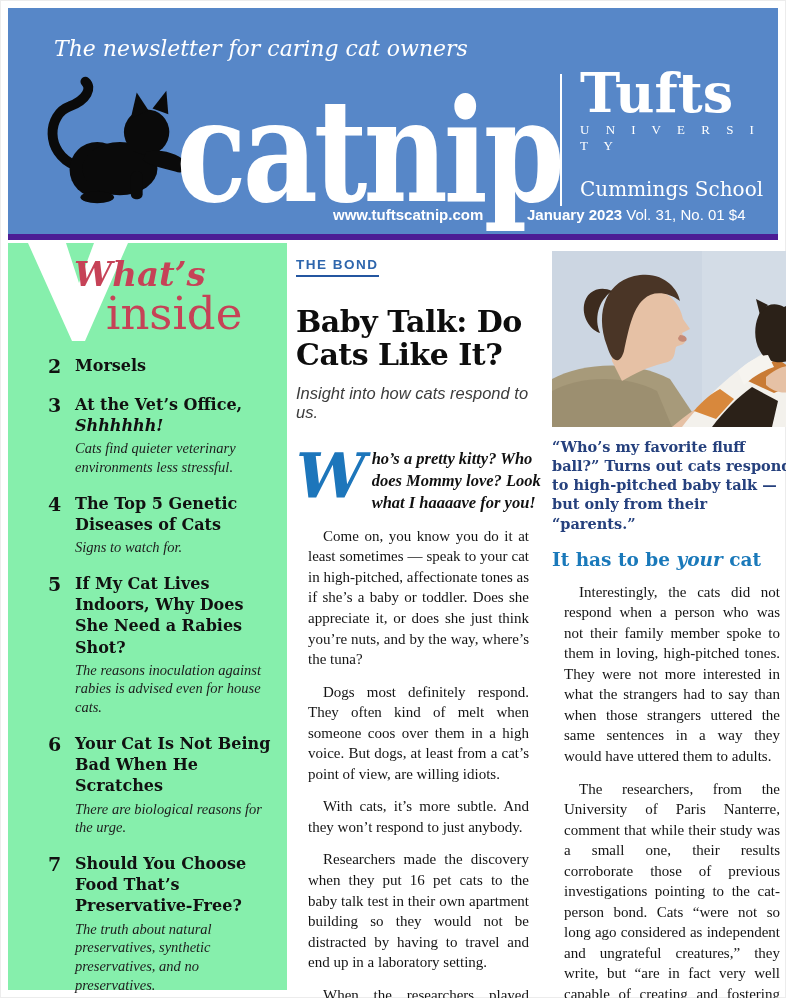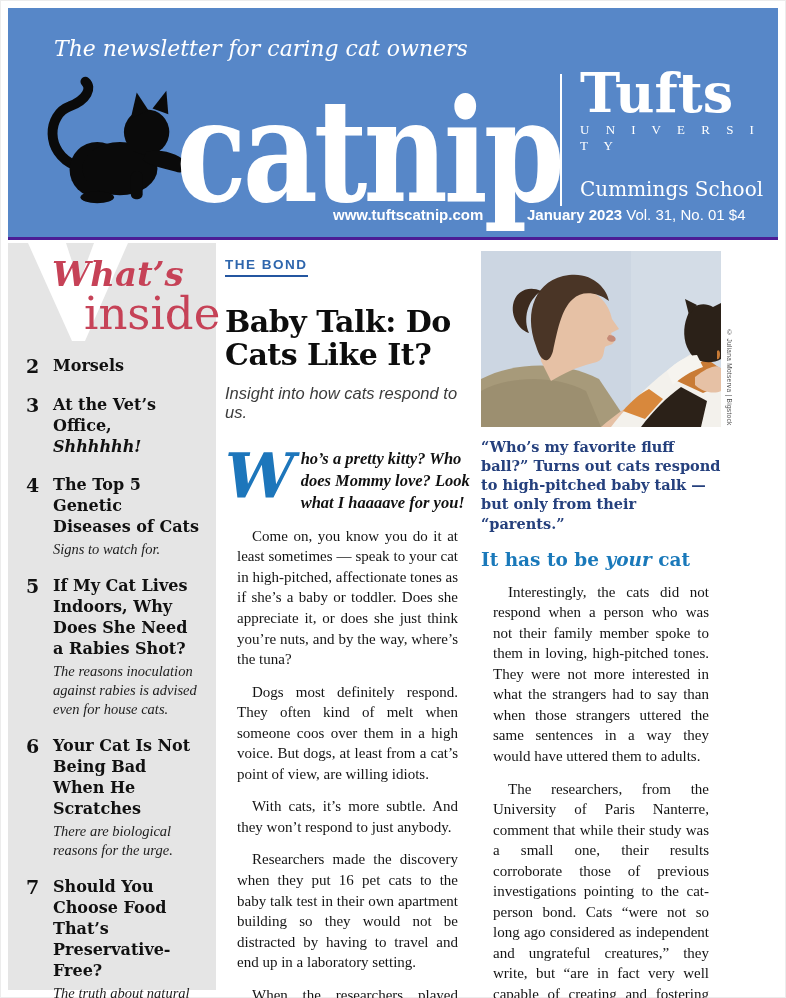--- a/index.html
+++ b/index.html
@@ -2,21 +2,21 @@
 <html><head>
 <meta charset="utf-8">
 <style>
   * { margin:0; padding:0; box-sizing:border-box; }
   html,body { width:786px; height:998px; background:#fff; font-family:"Liberation Serif", serif; }
   .page { position:relative; width:786px; height:998px; background:#fff; overflow:hidden;
           box-shadow: inset 0 0 0 1px #ececec; }
 
   
   .banner { position:absolute; left:8px; top:8px; right:8px; height:232px;
-            background:#5787c8; border-bottom:3px solid #4c1d95; overflow:hidden; }
+            background:#5787c8; border-bottom:6px solid #4c1d95; overflow:hidden; }
   .tagline { position:absolute; left:46px; top:28px; color:#fff;
              font-family:"DejaVu Serif", serif; font-style:italic; font-size:22px; }
   .cat-sil { position:absolute; left:28px; top:66px; }
   .masthead { position:absolute; left:168px; top:72px; color:#fff;
               font-family:"DejaVu Serif", serif; font-weight:bold; font-size:116px;
               line-height:1; letter-spacing:-4px; transform:scaleY(1.22); transform-origin:top left; }
   .tufts-divider { position:absolute; left:552px; top:66px; width:2px; height:132px; background:#fff; }
   .tufts-block { position:absolute; left:572px; top:58px; width:200px; color:#fff; }
   .tufts-word { font-family:"DejaVu Serif", serif; font-weight:bold; font-size:54px; line-height:1.0; }
   .tufts-univ { font-family:"Liberation Serif", serif; font-size:13px; letter-spacing:6.5px; margin-top:2px; }
@@ -24,21 +24,21 @@
   .banner-site { position:absolute; left:325px; top:198px; color:#fff;
                  font-family:"Liberation Sans", sans-serif; font-weight:bold; font-size:15px; }
   .banner-issue { position:absolute; left:519px; top:198px; color:#fff;
                   font-family:"Liberation Sans", sans-serif; font-size:15px; }
   .banner-issue .bd { font-weight:bold; }
 
   
   .content { position:absolute; left:8px; top:243px; right:8px; bottom:8px; display:flex; }
 
   
-  .sidebar { width:208px; background:#e5e5e5; position:relative; padding:14px 16px 0 18px; flex:none; }
+  .sidebar { width:279px; background:#86efac; position:relative; padding:14px 16px 0 40px; flex:none; }
   .ribbon { position:absolute; left:14px; top:0; }
   .inside-head { position:relative; color:#c64257; font-family:"DejaVu Serif", serif; }
   .inside-l1 { font-style:italic; font-weight:bold; font-size:34px; margin-left:26px; line-height:1.05; }
   .inside-l2 { font-size:45px; margin-left:58px; line-height:0.95; }
   .toc { margin-top:20px; list-style:none; }
   .toc-item { display:flex; gap:9px; margin-bottom:16px; }
   .toc-num { font-family:"DejaVu Serif", serif; font-weight:bold; font-size:19px; line-height:1.2;
              width:18px; flex:none; color:#111; }
   .toc-title { font-family:"DejaVu Serif", serif; font-weight:bold; font-size:16px; line-height:1.32; color:#111; }
   .toc-title .it2 { font-style:italic;margin-top:48px; }
@@ -124,21 +124,21 @@
       </div>
       <ul class="toc">
         <li class="toc-item">
           <span class="toc-num">2</span>
           <span><span class="toc-title">Morsels</span>
           </span>
         </li>
         <li class="toc-item">
           <span class="toc-num">3</span>
           <span><span class="toc-title"><span>At the Vet’s Office,</span> <span class="it2">Shhhhhh!</span></span>
-          </span>
+          <div class="toc-desc">Cats find quieter veterinary environments less stressful.</div></span>
         </li>
         <li class="toc-item">
           <span class="toc-num">4</span>
           <span><span class="toc-title">The Top 5 Genetic Diseases of Cats</span>
           <div class="toc-desc">Signs to watch for.</div></span>
         </li>
         <li class="toc-item">
           <span class="toc-num">5</span>
           <span><span class="toc-title">If My Cat Lives Indoors, Why Does She Need a Rabies Shot?</span>
           <div class="toc-desc">The reasons inoculation against rabies is advised even for house cats.</div></span>

